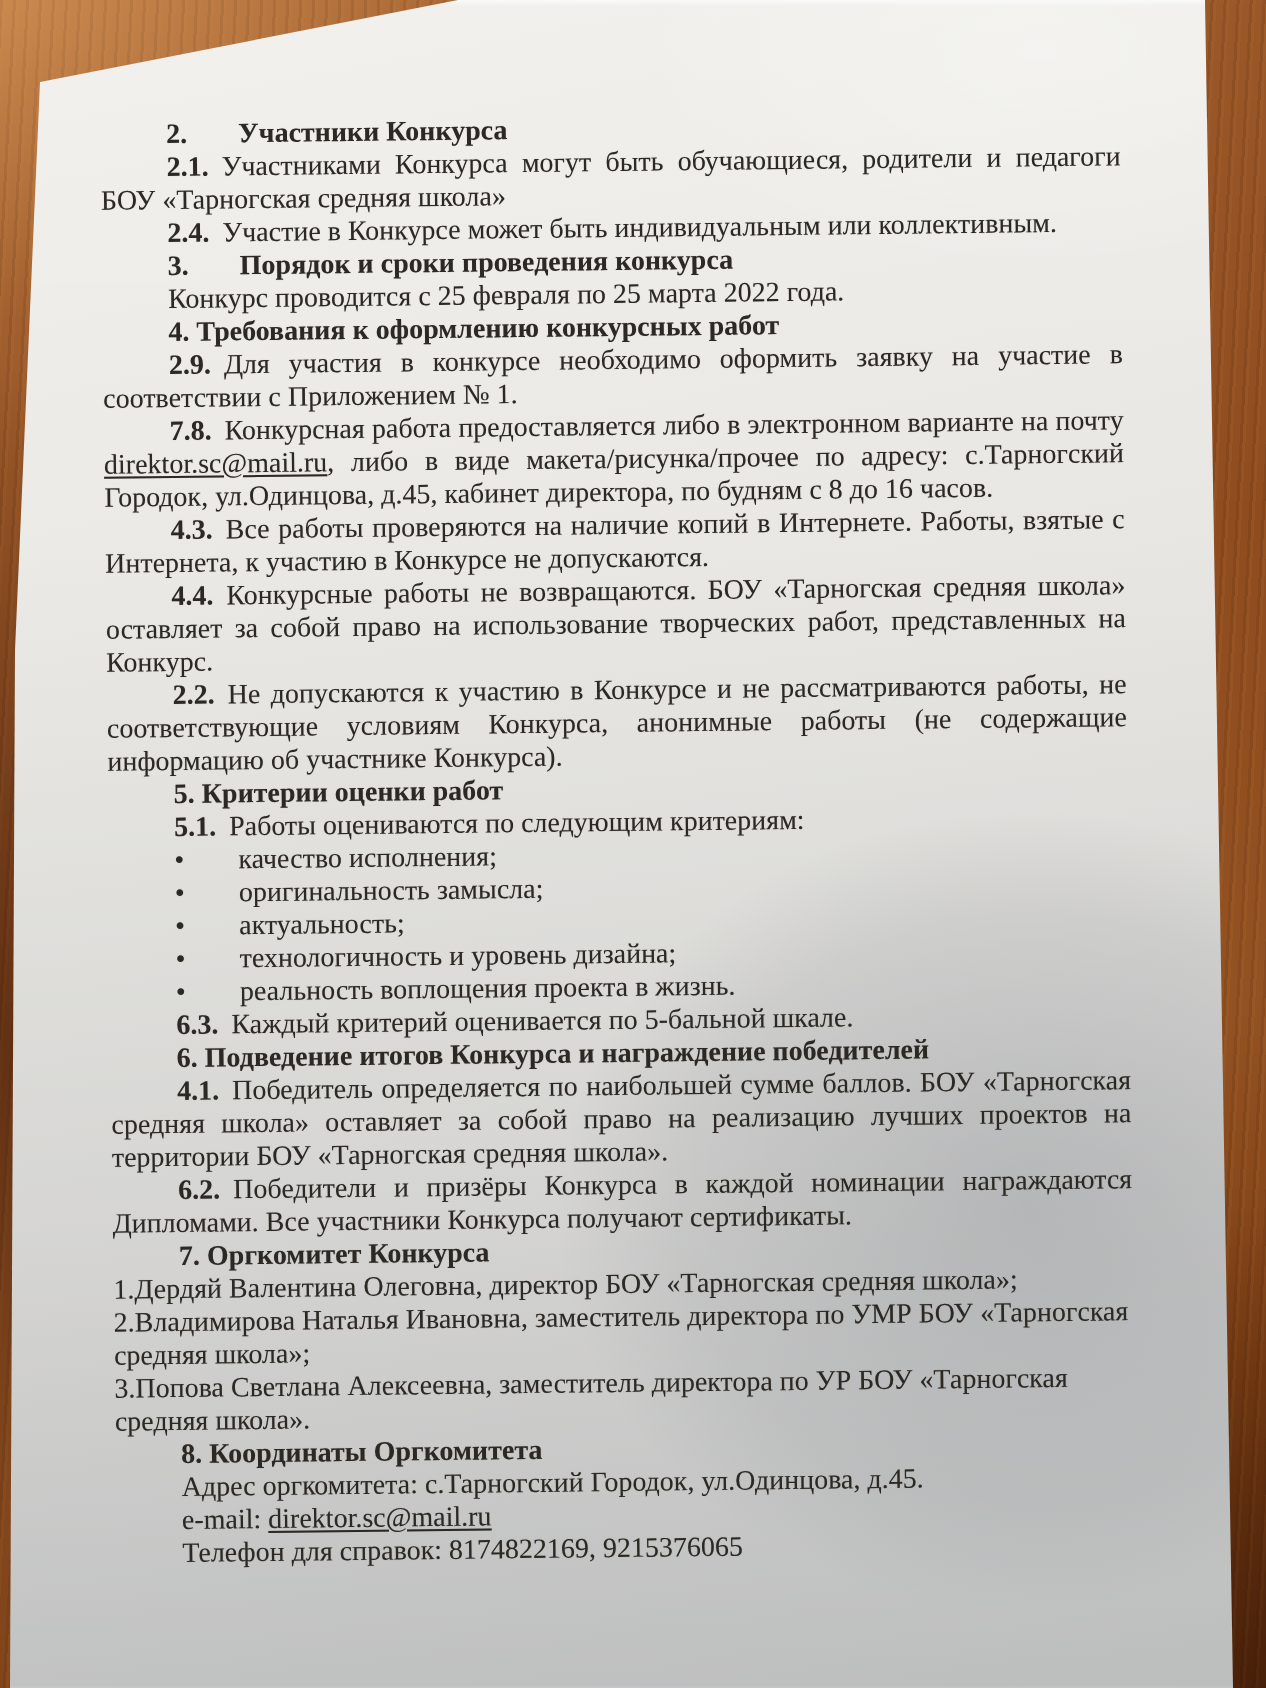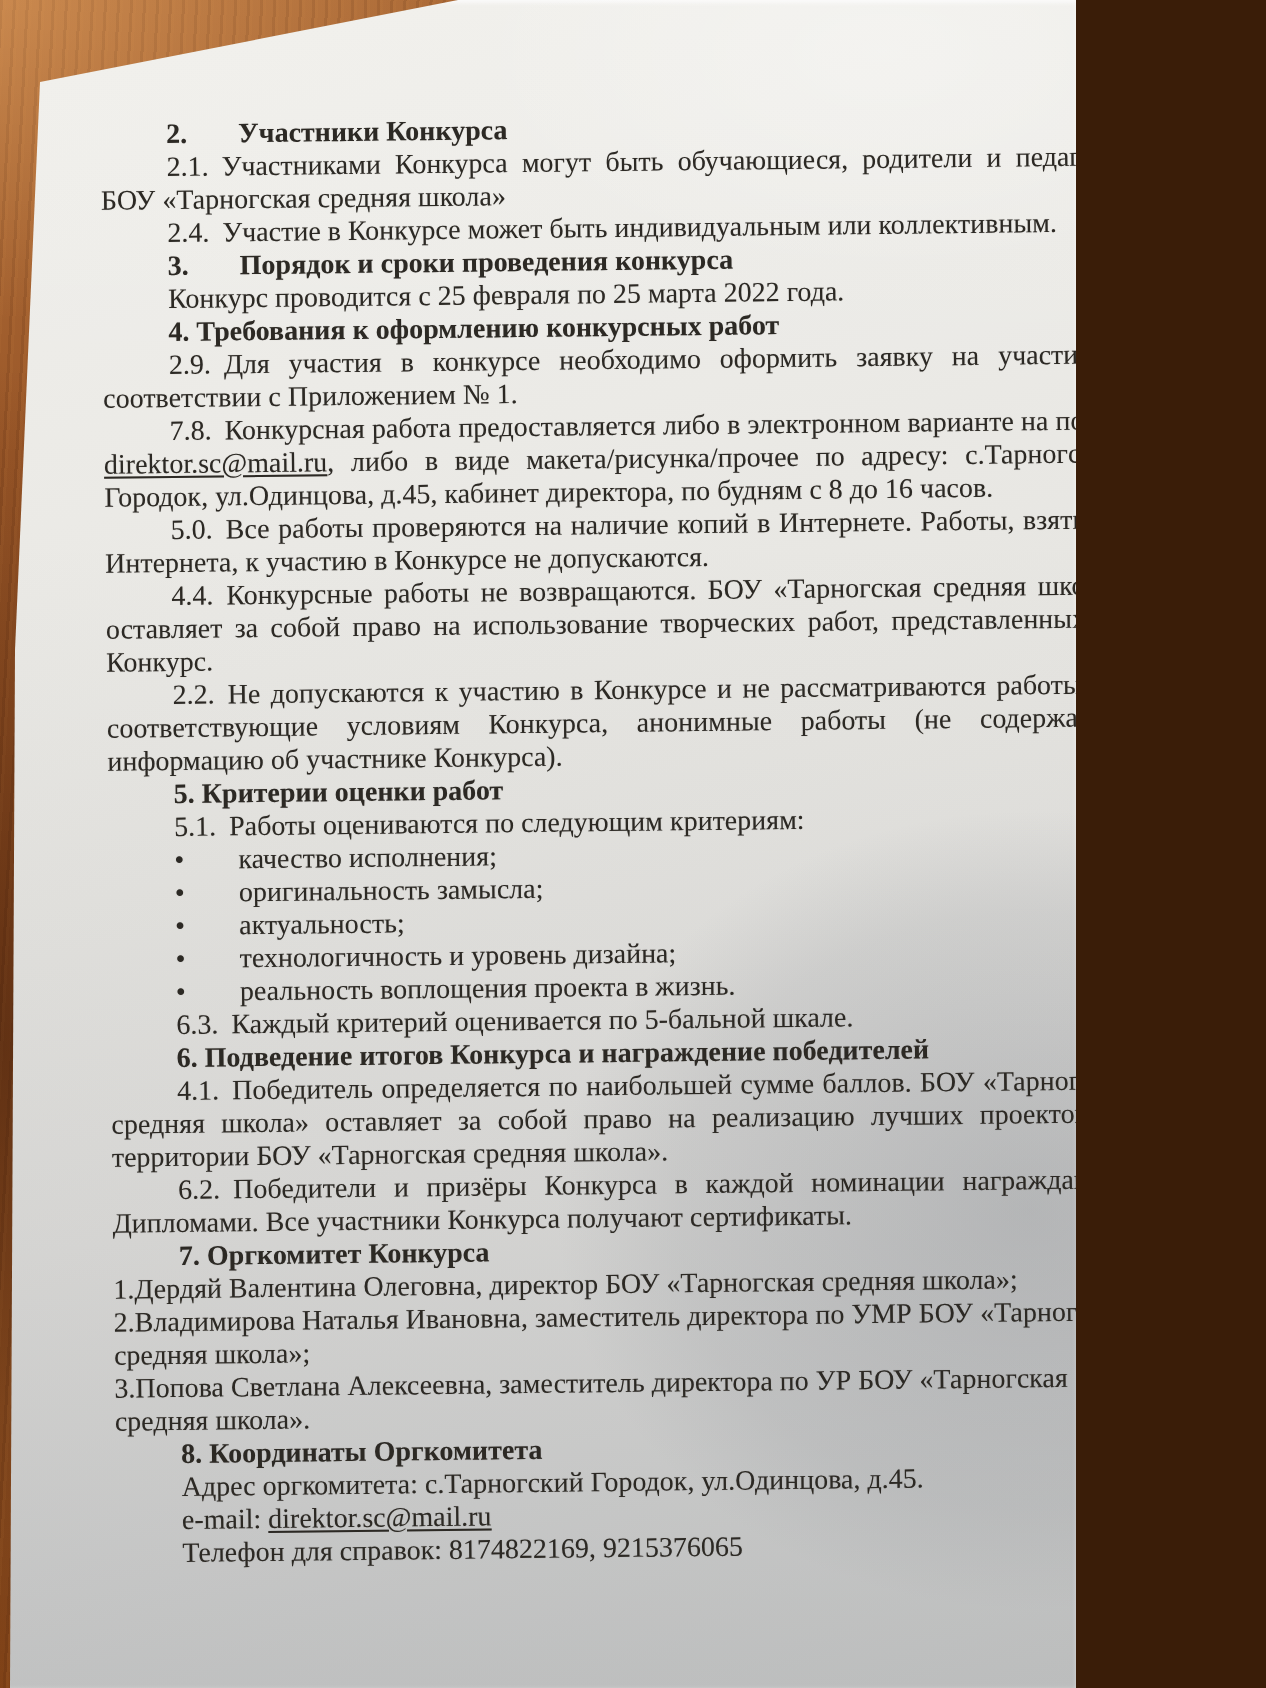--- a/index.html
+++ b/index.html
@@ -1,17 +1,17 @@
 <!DOCTYPE html>
 <html><head>
 <meta charset="utf-8">
 <style>
   html,body{margin:0;padding:0;background:#3a1d08;}
   .stage{
-    position:relative;width:1076px;height:1688px;overflow:hidden;
+    position:relative;width:1266px;height:1688px;overflow:hidden;
     font-family:"Liberation Serif","DejaVu Serif",serif;
   }
   
   .wood{
     position:absolute;inset:0;
     background:
       radial-gradient(ellipse 800px 520px at 0% 0%, rgba(255,190,120,0.30), transparent 62%),
       radial-gradient(ellipse 320px 950px at 0% 62%, rgba(40,15,5,0.45), transparent 72%),
       radial-gradient(ellipse 1000px 780px at 100% 100%, rgba(28,10,0,0.42), transparent 62%),
       repeating-linear-gradient(93deg, rgba(70,30,8,0.13) 0 3px, rgba(200,130,65,0.10) 3px 6px, rgba(0,0,0,0) 6px 13px),
@@ -39,21 +39,21 @@
   .content{
     position:absolute;left:100px;top:112px;width:1020px;
     font-size:28px;line-height:33px;color:#2c2924;
     transform:rotate(-0.65deg);transform-origin:50% 0;
     text-shadow:0 0 1px rgba(44,41,36,0.25);
   }
   .block{margin:0;}
   .heading, .heading-tab{font-weight:700;padding-left:66px;}
   .heading-tab .num{display:inline-block;min-width:72px;}
   .para{text-align:justify;text-align-last:left;text-indent:66px;}
-  .para .num, .para-left .num{font-weight:400;margin-right:13px;}
+  .para .num, .para-left .num{font-weight:700;margin-right:13px;}
   .para-left{text-indent:66px;}
   .bullet{display:flex;padding-left:66px;}
   .bullet .dot{flex:0 0 64px;}
   .plain{text-align:left;}
   .u{text-decoration:underline;text-underline-offset:3px;}
 </style>
 </head>
 <body>
 
 <div class="stage">
@@ -63,21 +63,21 @@
     <div class="shade-b"></div>
     <div class="content" id="doc">
         <div class="block heading-tab"><span class="num">2.</span><span>Участники Конкурса</span></div>
         <div class="block para"><span class="num">2.1.</span><span>Участниками Конкурса могут быть обучающиеся, родители и педагоги БОУ «Тарногская средняя школа»</span></div>
         <div class="block para"><span class="num">2.4.</span><span>Участие в Конкурсе может быть индивидуальным или коллективным.</span></div>
         <div class="block heading-tab"><span class="num">3.</span><span>Порядок и сроки проведения конкурса</span></div>
         <div class="block para"><span>Конкурс проводится с 25 февраля по 25 марта 2022 года.</span></div>
         <div class="block heading"><span>4. Требования к оформлению конкурсных работ</span></div>
         <div class="block para"><span class="num">2.9.</span><span>Для участия в конкурсе необходимо оформить заявку на участие в соответствии с Приложением № 1.</span></div>
         <div class="block para"><span class="num">7.8.</span><span>Конкурсная работа предоставляется либо в электронном варианте на почту </span><span class="u">direktor.sc@mail.ru</span><span>, либо в виде макета/рисунка/прочее по адресу: с.Тарногский Городок, ул.Одинцова, д.45, кабинет директора, по будням с 8 до 16 часов.</span></div>
-        <div class="block para"><span class="num">5.0.</span><span>Все работы проверяются на наличие копий в Интернете. Работы, взятые с Интернета, к участию в Конкурсе не допускаются.</span></div>
+        <div class="block para"><span class="num">4.3.</span><span>Все работы проверяются на наличие копий в Интернете. Работы, взятые с Интернета, к участию в Конкурсе не допускаются.</span></div>
         <div class="block para"><span class="num">4.4.</span><span>Конкурсные работы не возвращаются. БОУ «Тарногская средняя школа» оставляет за собой право на использование творческих работ, представленных на Конкурс.</span></div>
         <div class="block para"><span class="num">2.2.</span><span>Не допускаются к участию в Конкурсе и не рассматриваются работы, не соответствующие условиям Конкурса, анонимные работы (не содержащие информацию об участнике Конкурса).</span></div>
         <div class="block heading"><span>5. Критерии оценки работ</span></div>
         <div class="block para"><span class="num">5.1.</span><span>Работы оцениваются по следующим критериям:</span></div>
         <div class="block bullet">
           <span class="dot">•</span>
           <span class="btext">качество исполнения;</span>
         </div>
         <div class="block bullet">
           <span class="dot">•</span>

